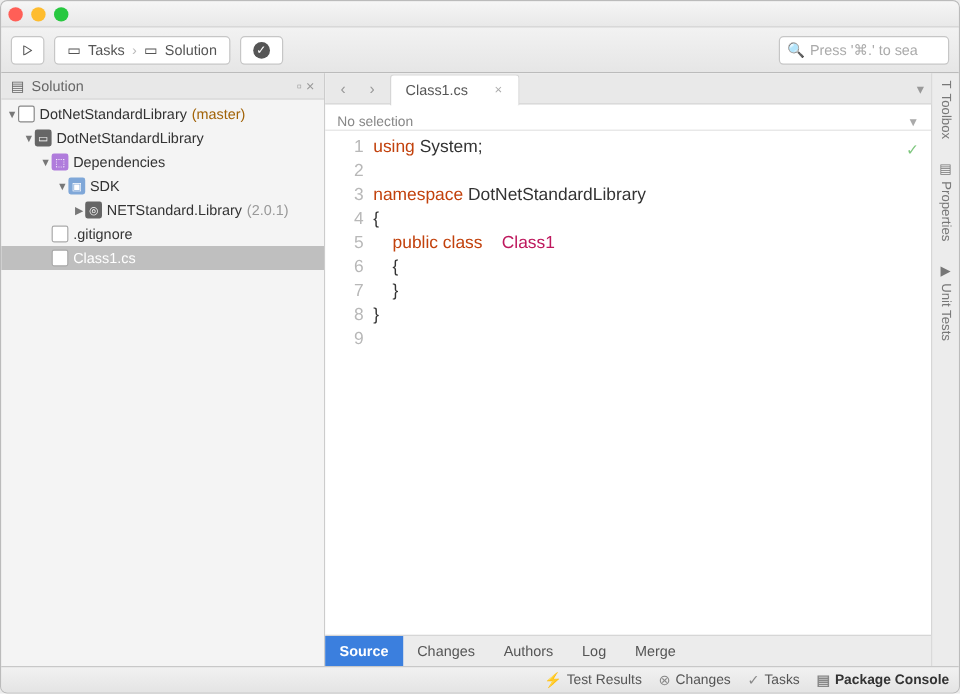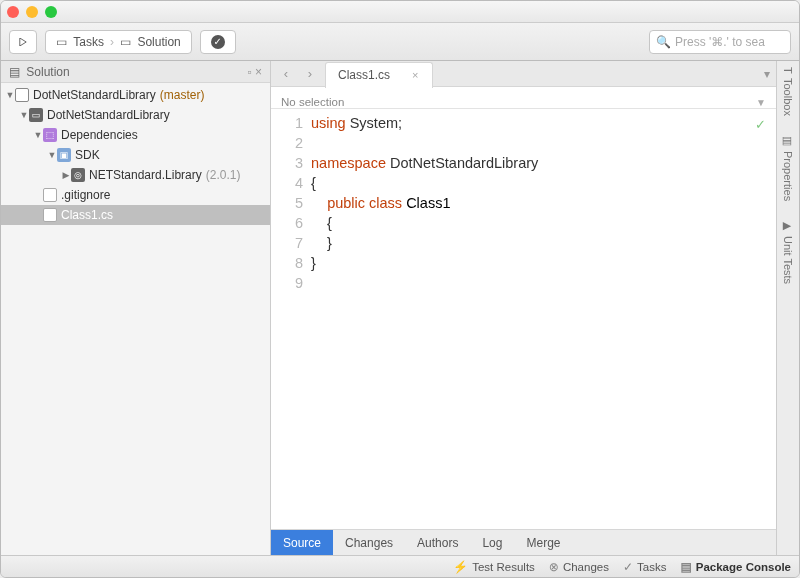--- a/index.html
+++ b/index.html
@@ -44,26 +44,26 @@
 .nav-arw { width: 18px; color: #999; text-align: center; font-size: 13px; }
 .filetab { background: #fff; height: 26px; display: flex; align-items: center; padding: 0 14px 0 12px; border: 1px solid #d6d6d6; border-bottom: none; border-radius: 3px 3px 0 0; gap: 22px; color: #555; position: relative; top: 1px; }
 .filetab .x { color: #aaa; font-size: 11px; }
 .breadcrumb-row { height: 22px; display: flex; align-items: flex-end; padding: 0 10px; color: #888; border-bottom: 1px solid #e3e3e3; font-size: 11.5px; }
 .breadcrumb-row .chev { margin-left: auto; color: #aaa; font-size: 10px; }
 
 .code { flex: 1; display: flex; font-family: "Menlo","Consolas",monospace; font-size: 14.5px; line-height: 20px; position: relative; overflow: hidden; }
 .gutter { width: 40px; text-align: right; color: #b8b8b8; padding: 4px 8px 4px 0; }
 .src { flex: 1; padding: 4px 0; white-space: pre; color: #333; }
 .kw { color: #c2410c; }
-.id-ns { color: #333; } .id-cls { color: #000000; }
+.id-ns { color: #333; } .id-cls { color: #be185d; margin-left: 12px; }
 .valid-mark { position: absolute; top: 6px; right: 10px; color: #7fc77f; font-size: 13px; }
 
 .bottom-tabs { height: 26px; background: #ececec; border-top: 1px solid #d6d6d6; display: flex; align-items: stretch; }
 .btab { padding: 0 12px; display: flex; align-items: center; color: #555; font-size: 12px; }
-.btab.active { background: #3b7fde; color: #fff; font-weight: 400; }
+.btab.active { background: #3b7fde; color: #fff; font-weight: 700; }
 
 .rail { width: 22px; background: #ececec; display: flex; flex-direction: column; align-items: center; padding-top: 6px; gap: 18px; }
 .rail-item { writing-mode: vertical-rl; font-size: 11px; color: #777; display: flex; align-items: center; gap: 4px; }
 .rail-ic { transform: rotate(0deg); }
 
 .statusbar { height: 22px; background: linear-gradient(#f1f1f1,#e4e4e4); border-top: 1px solid #c8c8c8; display: flex; align-items: center; justify-content: flex-end; padding: 0 8px; gap: 14px; color: #555; font-size: 11.5px; }
 .statusbar .item { display: flex; align-items: center; gap: 4px; }
 .statusbar .item.active { font-weight: 600; color: #333; }
 .si { font-size: 12px; color: #888; }
 

